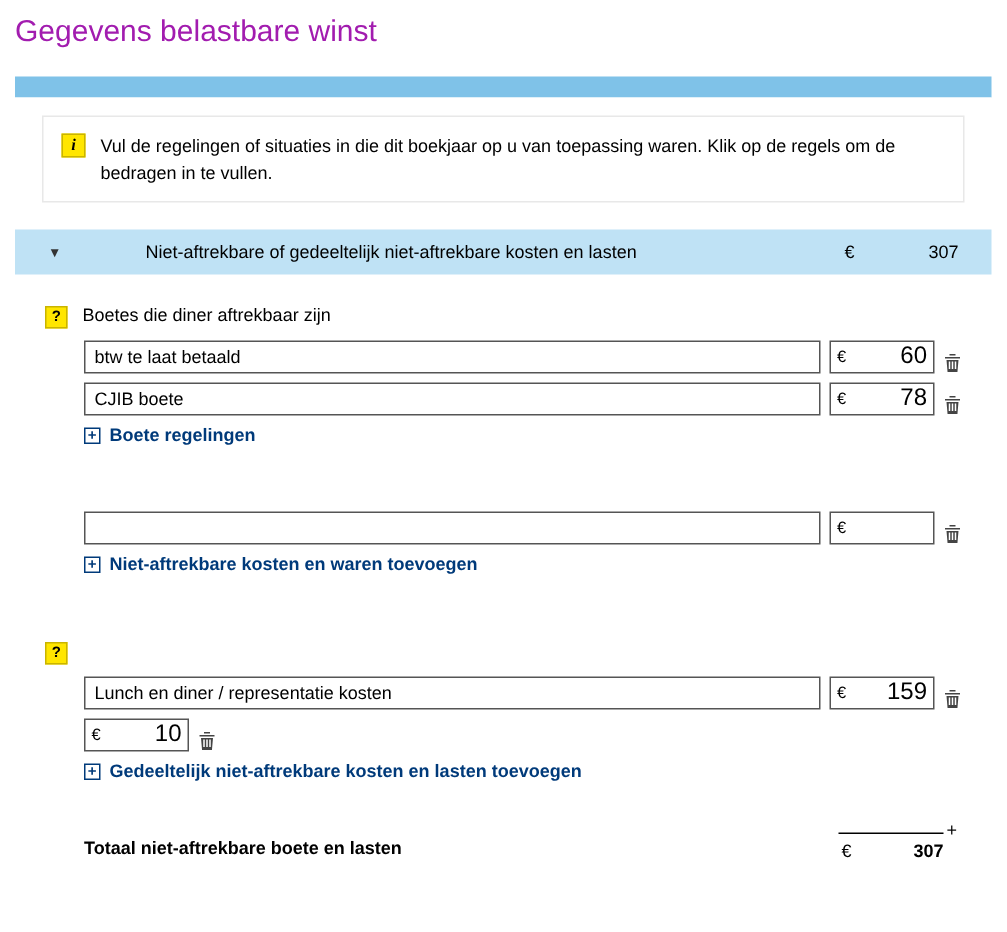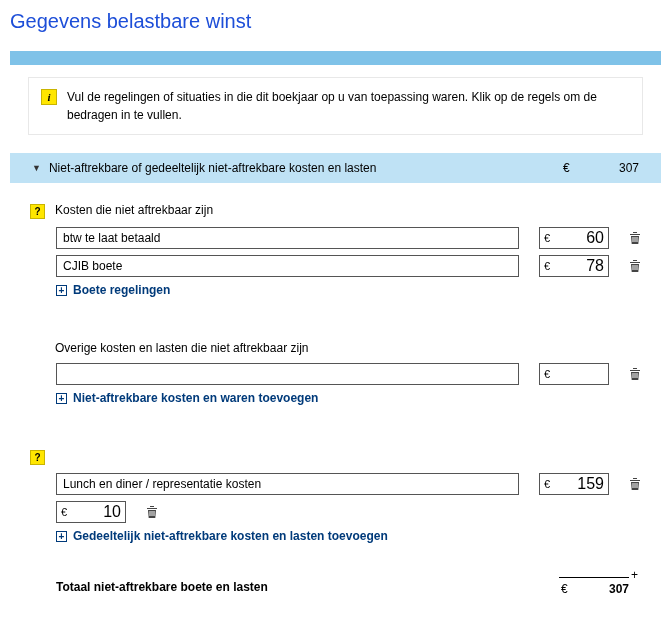--- a/index.html
+++ b/index.html
@@ -8,21 +8,21 @@
     padding: 10px;
     font-family: Verdana, Arial, sans-serif;
     font-size: 12px;
     color: #000;
     background: #fff;
   }
   h1 {
     font-size: 20px;
     font-weight: 400;
     margin: 0 0 18px 0;
-    color: #1d4ed8;
+    color: #a21caf;
   }
   .blue-bar {
     height: 14px;
     background: #7fc2e8;
   }
   .panel {
     background: #fff;
     padding: 12px 18px 24px 18px;
   }
   .info-box {
@@ -57,21 +57,21 @@
     gap: 8px;
     margin-left: -18px;
     margin-right: -18px;
     padding-left: 22px;
     padding-right: 22px;
   }
   .chevron {
     font-size: 9px;
     color: #333;
   }
-  .accordion-title { flex: 1; }
+  .accordion-title { flex: 1; margin-left: 48px; }
   .accordion-currency { width: 18px; text-align: left; }
   .accordion-amount { width: 50px; text-align: right; }
   .section {
     margin-top: 20px;
   }
   .section-heading {
     display: flex;
     align-items: flex-start;
     gap: 10px;
     margin-bottom: 8px;
@@ -89,22 +89,22 @@
     flex-shrink: 0;
     margin-top: 1px;
     margin-left: 2px;
   }
   .section-title {
     flex: 1;
     padding-right: 10px;
   }
   .row {
     display: flex;
-    align-items: center;
-    gap: 20px;
+    align-items: flex-end;
+    gap: 6px;
     margin-bottom: 6px;
     padding-left: 28px;
   }
   .desc-input {
     flex: 1;
     height: 22px;
     border: 1px solid #555;
     padding: 2px 6px;
     font-family: inherit;
     font-size: 12px;
@@ -209,21 +209,21 @@
   <div class="accordion-header">
     <span class="chevron">▼</span>
     <span class="accordion-title">Niet-aftrekbare of gedeeltelijk niet-aftrekbare kosten en lasten</span>
     <span class="accordion-currency">€</span>
     <span class="accordion-amount">307</span>
   </div>
 
   <div class="section">
     <div class="section-heading">
       <div class="help-icon">?</div>
-      <div class="section-title">Kosten die niet aftrekbaar zijn</div>
+      <div class="section-title">Boetes die diner aftrekbaar zijn</div>
     </div>
     <div class="row">
       <input class="desc-input" value="btw te laat betaald" style="">
       <div class="amt-wrap">
         <span class="amt-cur">€</span>
         <input class="amt-input" value="60" style="">
       </div>
       <div class="trash">
         <svg width="12" height="14" viewBox="0 0 12 14">
             <path fill="#444" d="M1 3h10v1H1zM2 5h8l-.7 8H2.7zM4 1h4v1H4z"></path>
@@ -248,24 +248,20 @@
           </svg>
       </div>
     </div>
     <div class="add-link">
       <span class="plus-box">+</span>
       <span>Boete regelingen</span>
     </div>
   </div>
 
   <div class="section" style="margin-top:44px">
-    <div class="section-heading">
-      <div style="width:15px;margin-left:2px"></div>
-      <div class="section-title">Overige kosten en lasten die niet aftrekbaar zijn</div>
-    </div>
     <div class="row">
       <input class="desc-input" value="" style="">
       <div class="amt-wrap">
         <span class="amt-cur">€</span>
         <input class="amt-input" value="" style="">
       </div>
       <div class="trash">
         <svg width="12" height="14" viewBox="0 0 12 14">
             <path fill="#444" d="M1 3h10v1H1zM2 5h8l-.7 8H2.7zM4 1h4v1H4z"></path>
             <rect x="3.5" y="6" width="1" height="5" fill="#fff"></rect>

